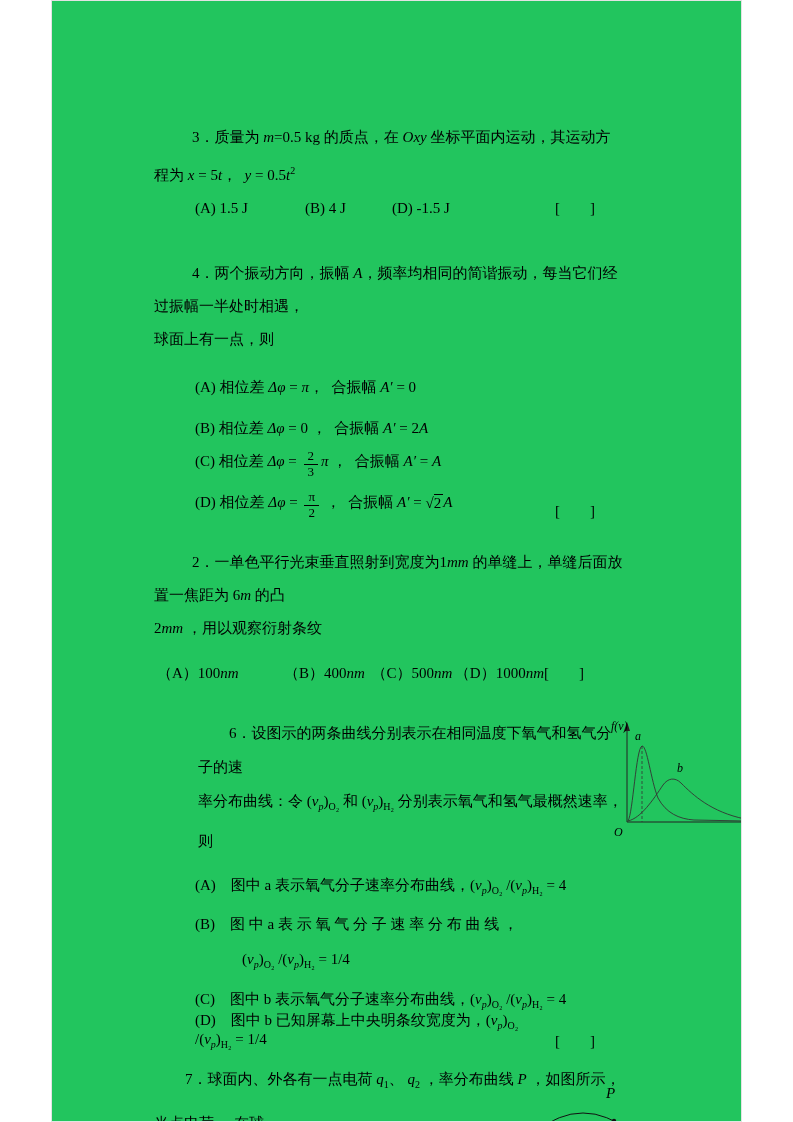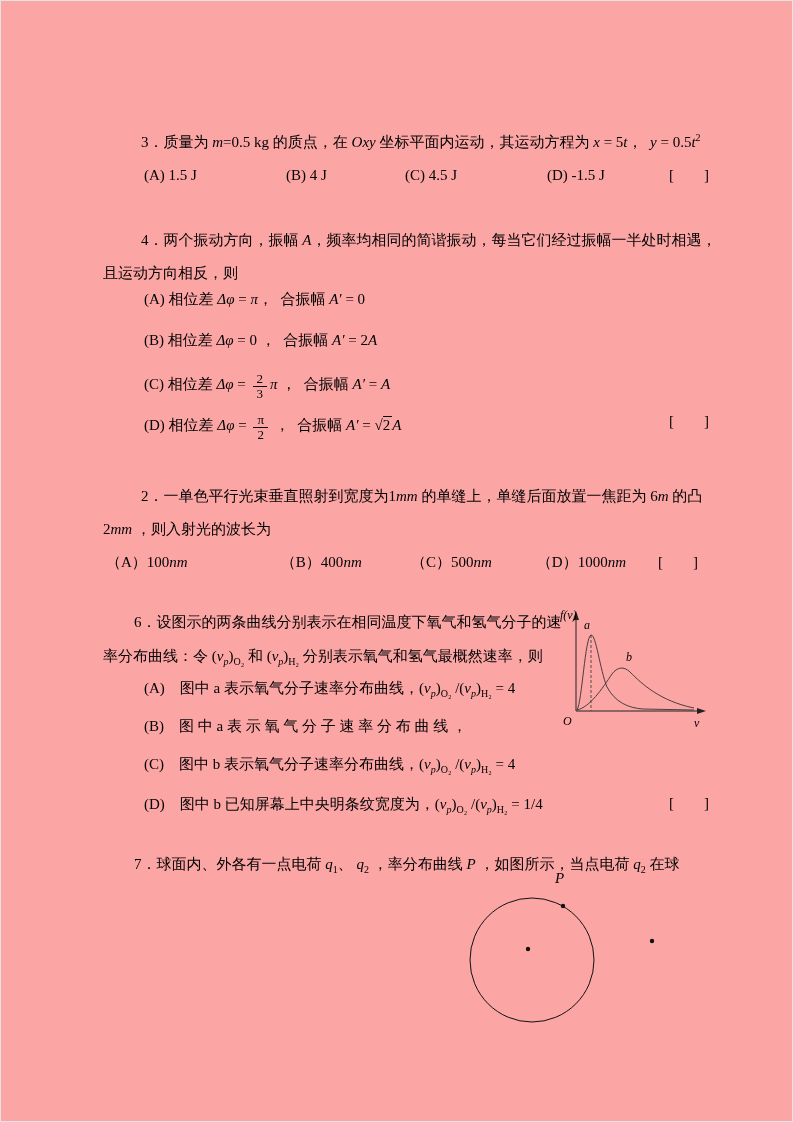--- a/index.html
+++ b/index.html
@@ -1,54 +1,54 @@
 <!DOCTYPE html>
 <html><head>
 <meta charset="utf-8">
 <style>
   * { margin:0; padding:0; box-sizing:border-box; }
   html,body { background:#ffffff; }
   .page {
-    width:793px; height:1122px; margin:0 auto; position:relative; overflow:hidden;
-    background:#fca5a5; border:1px solid #e3e3e3;
+    width:691px; height:1122px; margin:0 auto; position:relative; overflow:hidden;
+    background:#22c55e; border:1px solid #e3e3e3;
     font-family:"Liberation Serif","DejaVu Serif",serif;
-    font-size:15px; color:#000; padding:120px 53px 0 102px;
+    font-size:15px; color:#000; padding:120px 116px 0 102px;
   }
   p { white-space:pre-wrap; }
   .ln { line-height:33px; }
-  .ln34 { line-height:34px; }
+  .ln34 { line-height:34px;margin-left:44px; }
   .ln38 { line-height:38px; }
   .indent { text-indent:38px; }
   .indent-sm { text-indent:31px; }
   .i { font-style:italic; }
   .sub { font-size:10px; vertical-align:-4px; }
   .sub.i { font-style:italic; }
   .sup { font-size:10px; vertical-align:6px; }
   .frac { display:inline-block; text-align:center; vertical-align:-9px; line-height:1.1; margin:0 3px; font-size:13px; }
   .fnum { display:block; border-bottom:1px solid #000; padding:0 4px; }
   .fden { display:block; padding:0 4px; }
   .sqrt { display:inline-block; white-space:nowrap; }
   .sqrtArg { border-top:1px solid #000; padding:0 2px 0 0; }
   .bracket { margin-left:auto; margin-right:30px; white-space:pre; }
-  .opt-row { display:flex; align-items:flex-start; padding-left:41px;gap:32px; }
+  .opt-row { display:flex; align-items:flex-start; padding-left:41px; }
   .opt { display:inline-block; white-space:pre; }
-  .opt-line { display:flex; align-items:flex-start; padding-left:41px; }
+  .opt-line { display:flex; align-items:flex-end; padding-left:41px; }
   .rich { display:inline; }
 
   
   .q3 .opt-row .opt:nth-of-type(1){ width:110px; }
   .q3 .opt-row .opt:nth-of-type(2){ width:87px; }
   .q3 .opt-row .opt:nth-of-type(3){ width:110px; }
   .q3 { margin-bottom:32px; }
 
   .q4 { margin-bottom:26px; }
   .q4 .opt-line { min-height:41px; }
 
   .q5 { margin-bottom:26px; }
-  .q5 .opt-row { padding-left:3px; }
+  .q5 .opt-row { padding-left:3px;margin-top:12px; }
   .q5 .opt-row .opt:nth-of-type(1){ width:160px; }
   .q5 .opt-row .opt:nth-of-type(2){ width:110px; }
   .q5 .opt-row .opt:nth-of-type(3){ width:105px; }
   .q5 .bracket { margin-right:41px; }
 
   .q6 { position:relative; margin-bottom:10px; }
   .q6 .opt-line { min-height:38px; }
   .q6 .opt-line.tall { min-height:40px; }
   .q6 .cont { padding-left:88px; min-height:36px; }
   .fig6 { position:absolute; left:455px; top:2px; width:150px; height:128px; }
@@ -60,55 +60,55 @@
 </head>
 <body>
 
 <div class="page">
 
   <section class="q3">
     <p class="ln indent"><span>3．质量为 </span><span class="i">m</span><span>=0.5 kg 的质点，在 </span><span class="i">Oxy</span><span> 坐标平面内运动，其运动方程为 </span><span class="i">x</span><span> = 5</span><span class="i">t</span><span>，  </span><span class="i">y</span><span> = 0.5</span><span class="i">t</span><span class="sup">2</span></p>
     <p class="ln opt-row">
       <span class="opt">(A) 1.5 J</span>
       <span class="opt">(B) 4 J</span>
-      <span class="opt">(C) 4.5 J</span>
       <span class="opt">(D) -1.5 J</span>
       <span class="bracket">[        ]</span>
     </p>
   </section>
 
   <section class="q4">
     <p class="ln indent"><span>4．两个振动方向，振幅 </span><span class="i">A</span><span>，频率均相同的简谐振动，每当它们经过振幅一半处时相遇，</span></p>
-    <p class="ln">且运动方向相反，则</p>
+    <p class="ln">球面上有一点，则</p>
     <p class="opt-line"><span class="rich"><span>(A) 相位差 </span><span class="i">Δφ</span><span> = </span><span class="i">π</span><span>，  合振幅 </span><span class="i">A′</span><span> = 0</span></span></p>
     <p class="opt-line"><span class="rich"><span>(B) 相位差 </span><span class="i">Δφ</span><span> = 0 ，  合振幅 </span><span class="i">A′</span><span> = 2</span><span class="i">A</span></span></p>
     <p class="opt-line"><span class="rich"><span>(C) 相位差 </span><span class="i">Δφ</span><span> = </span><span class="frac"><span class="fnum">2</span><span class="fden">3</span></span><span class="i">π</span><span> ，  合振幅 </span><span class="i">A′</span><span> = </span><span class="i">A</span></span></p>
     <p class="opt-line">
       <span class="rich"><span>(D) 相位差 </span><span class="i">Δφ</span><span> = </span><span class="frac"><span class="fnum">π</span><span class="fden">2</span></span><span> ，  合振幅 </span><span class="i">A′</span><span> = </span><span class="sqrt"><span>√</span><span class="sqrtArg">2</span></span><span class="i">A</span></span>
       <span class="bracket">[        ]</span>
     </p>
   </section>
 
   <section class="q5">
     <p class="ln indent"><span>2．一单色平行光束垂直照射到宽度为1</span><span class="i">mm</span><span> 的单缝上，单缝后面放置一焦距为 6</span><span class="i">m</span><span> 的凸</span></p>
-    <p class="ln"><span>2</span><span class="i">mm</span><span> ，则入射光的波长为</span></p>
+    <p class="ln"><span>2</span><span class="i">mm</span><span> ，用以观察衍射条纹</span></p>
     <p class="ln opt-row">
       <span class="opt"><span>（A）100</span><span class="i">nm</span></span>
       <span class="opt"><span>（B）400</span><span class="i">nm</span></span>
       <span class="opt"><span>（C）500</span><span class="i">nm</span></span>
       <span class="opt"><span>（D）1000</span><span class="i">nm</span></span>
       <span class="bracket">[        ]</span>
     </p>
   </section>
 
   <section class="q6">
     <p class="ln34 indent-sm">6．设图示的两条曲线分别表示在相同温度下氧气和氢气分子的速</p>
     <p class="ln34"><span>率分布曲线：令 (</span><span class="i">v</span><span class="sub i">p</span><span>)</span><span class="sub">O₂</span><span> 和 (</span><span class="i">v</span><span class="sub i">p</span><span>)</span><span class="sub">H₂</span><span> 分别表示氧气和氢气最概然速率，则</span></p>
     <p class="opt-line"><span class="rich"><span>(A)　图中 a 表示氧气分子速率分布曲线，(</span><span class="i">v</span><span class="sub i">p</span><span>)</span><span class="sub">O₂</span><span> /(</span><span class="i">v</span><span class="sub i">p</span><span>)</span><span class="sub">H₂</span><span> = 4</span></span></p>
     <p class="opt-line"><span class="rich">(B)　图 中 a 表 示 氧 气 分 子 速 率 分 布 曲 线 ，</span></p>
+    <p class="opt-line cont"><span class="rich"><span>(</span><span class="i">v</span><span class="sub i">p</span><span>)</span><span class="sub">O₂</span><span> /(</span><span class="i">v</span><span class="sub i">p</span><span>)</span><span class="sub">H₂</span><span> = 1/4</span></span></p>
     <p class="opt-line tall"><span class="rich"><span>(C)　图中 b 表示氧气分子速率分布曲线，(</span><span class="i">v</span><span class="sub i">p</span><span>)</span><span class="sub">O₂</span><span> /(</span><span class="i">v</span><span class="sub i">p</span><span>)</span><span class="sub">H₂</span><span> = 4</span></span></p>
     <p class="opt-line tall">
       <span class="rich"><span>(D)　图中 b 已知屏幕上中央明条纹宽度为，(</span><span class="i">v</span><span class="sub i">p</span><span>)</span><span class="sub">O₂</span><span> /(</span><span class="i">v</span><span class="sub i">p</span><span>)</span><span class="sub">H₂</span><span> = 1/4</span></span>
       <span class="bracket">[        ]</span>
     </p>
 
     <div class="fig6">
       <svg width="150" height="128" viewBox="0 0 150 128">
         <line x1="18" y1="10" x2="18" y2="104" stroke="#222" stroke-width="1"></line>
         <polygon points="18,4 15,13 21,13" fill="#222"></polygon>

